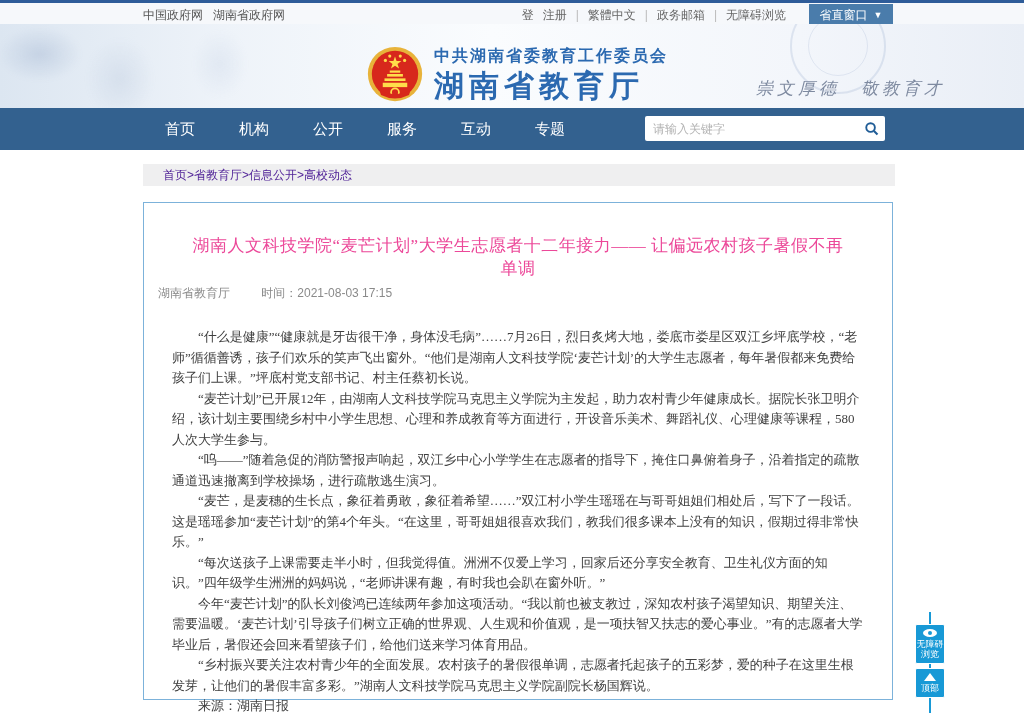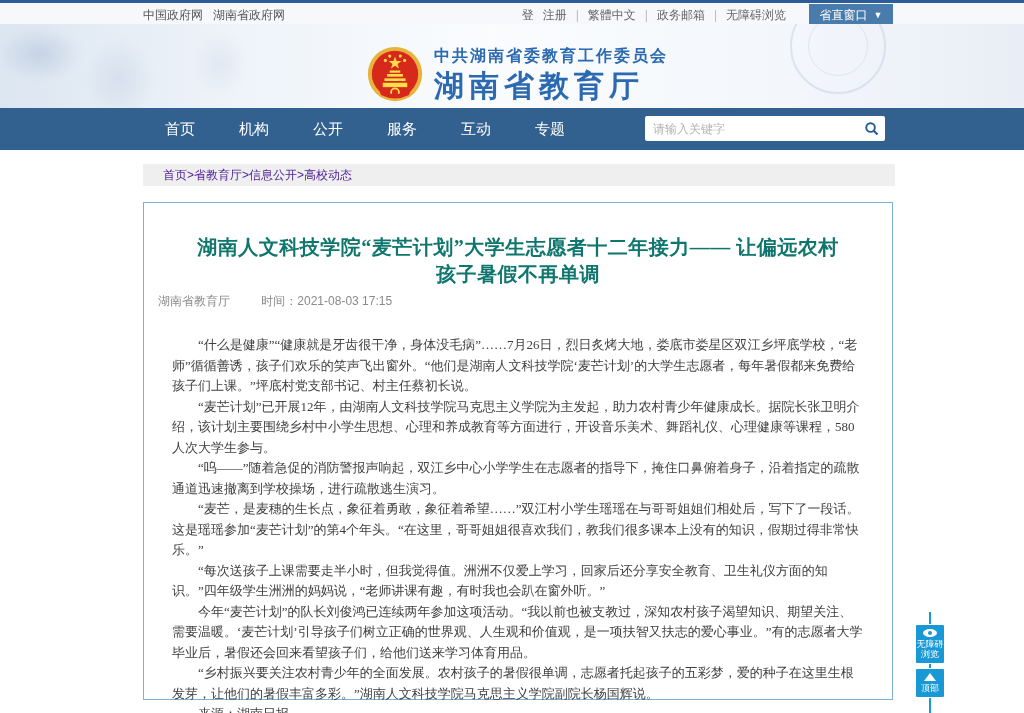--- a/index.html
+++ b/index.html
@@ -41,21 +41,21 @@
   .searchbox { position:absolute; right:139px; top:8px; width:240px; height:25px; background:#fff; border-radius:2px; display:flex; }
   .searchbox input { flex:1; border:none; outline:none; font-size:12px; padding:0 8px; color:#333; background:transparent; }
   .searchbox input::placeholder { color:#b3b3b3; }
   .search-btn { width:28px; height:25px; display:flex; align-items:center; justify-content:center; cursor:pointer; background:transparent; border:none; }
 
   
   .breadcrumb { width:752px; margin:14px 0 0 143px; height:22px; background:#efeff0; font-size:12px; color:#4c1d95; line-height:22px; padding-left:20px; cursor:pointer; }
 
   
   .article-box { width:750px; margin:16px 0 0 143px; border:1px solid #7cb2da; background:#fff; height:498px; position:relative; }
-  .article-title { padding:31px 46px 0; text-align:center; font-family:"Liberation Serif","DejaVu Serif",serif; font-size:20px; font-weight:700; color:#0f766e; letter-spacing:.5px; }
+  .article-title { padding:31px 46px 0; text-align:center; font-family:"Liberation Serif","DejaVu Serif",serif; font-size:17px; font-weight:400; color:#ec4899; letter-spacing:.5px; }
   .article-meta { margin-top:5px; text-align:left; font-size:12px; color:#8a8a8a; }
   .article-meta span { margin:0 14px; }
   .article-body { padding:25px 28px 0; font-family:"Liberation Serif","DejaVu Serif",serif; font-size:13px; color:#404040; line-height:20.5px; }
   .article-body p { text-indent:2em; margin:0; }
   .source-line { margin-top:5px; }
 
   
   .float-col { position:absolute; left:915px; top:612px; width:30px; }
   .float-line { position:absolute; left:14px; top:0; width:2px; height:101px; background:#1899d6; }
   .float-btn { position:relative; z-index:1; width:30px; background:#1899d6; color:#fff; border-radius:2px; display:flex; flex-direction:column; align-items:center; justify-content:center; cursor:pointer; border:1px solid #fff; }
@@ -109,20 +109,21 @@
       <rect x="20" y="37" width="24" height="3" fill="#FFDE4A"></rect>
       <rect x="18" y="42" width="28" height="5" fill="#FFDE4A"></rect>
       <circle cx="32" cy="53" r="4.5" fill="none" stroke="#FFDE4A" stroke-width="2"></circle>
       <path d="M14 50 Q32 60 50 50 L48 56 Q32 64 16 56 Z" fill="#D7281C"></path>
     </svg>
     <div class="brand-text">
       <div class="brand-org">中共湖南省委教育工作委员会</div>
       <div class="brand-title">湖南省教育厅</div>
     </div>
   </div>
+  <div class="slogan">崇文厚德　敬教育才</div>
 </div>
 
 <div class="nav">
   <a class="nav-item">首页</a>
   <a class="nav-item">机构</a>
   <a class="nav-item">公开</a>
   <a class="nav-item">服务</a>
   <a class="nav-item">互动</a>
   <a class="nav-item">专题</a>
   <div class="searchbox">

